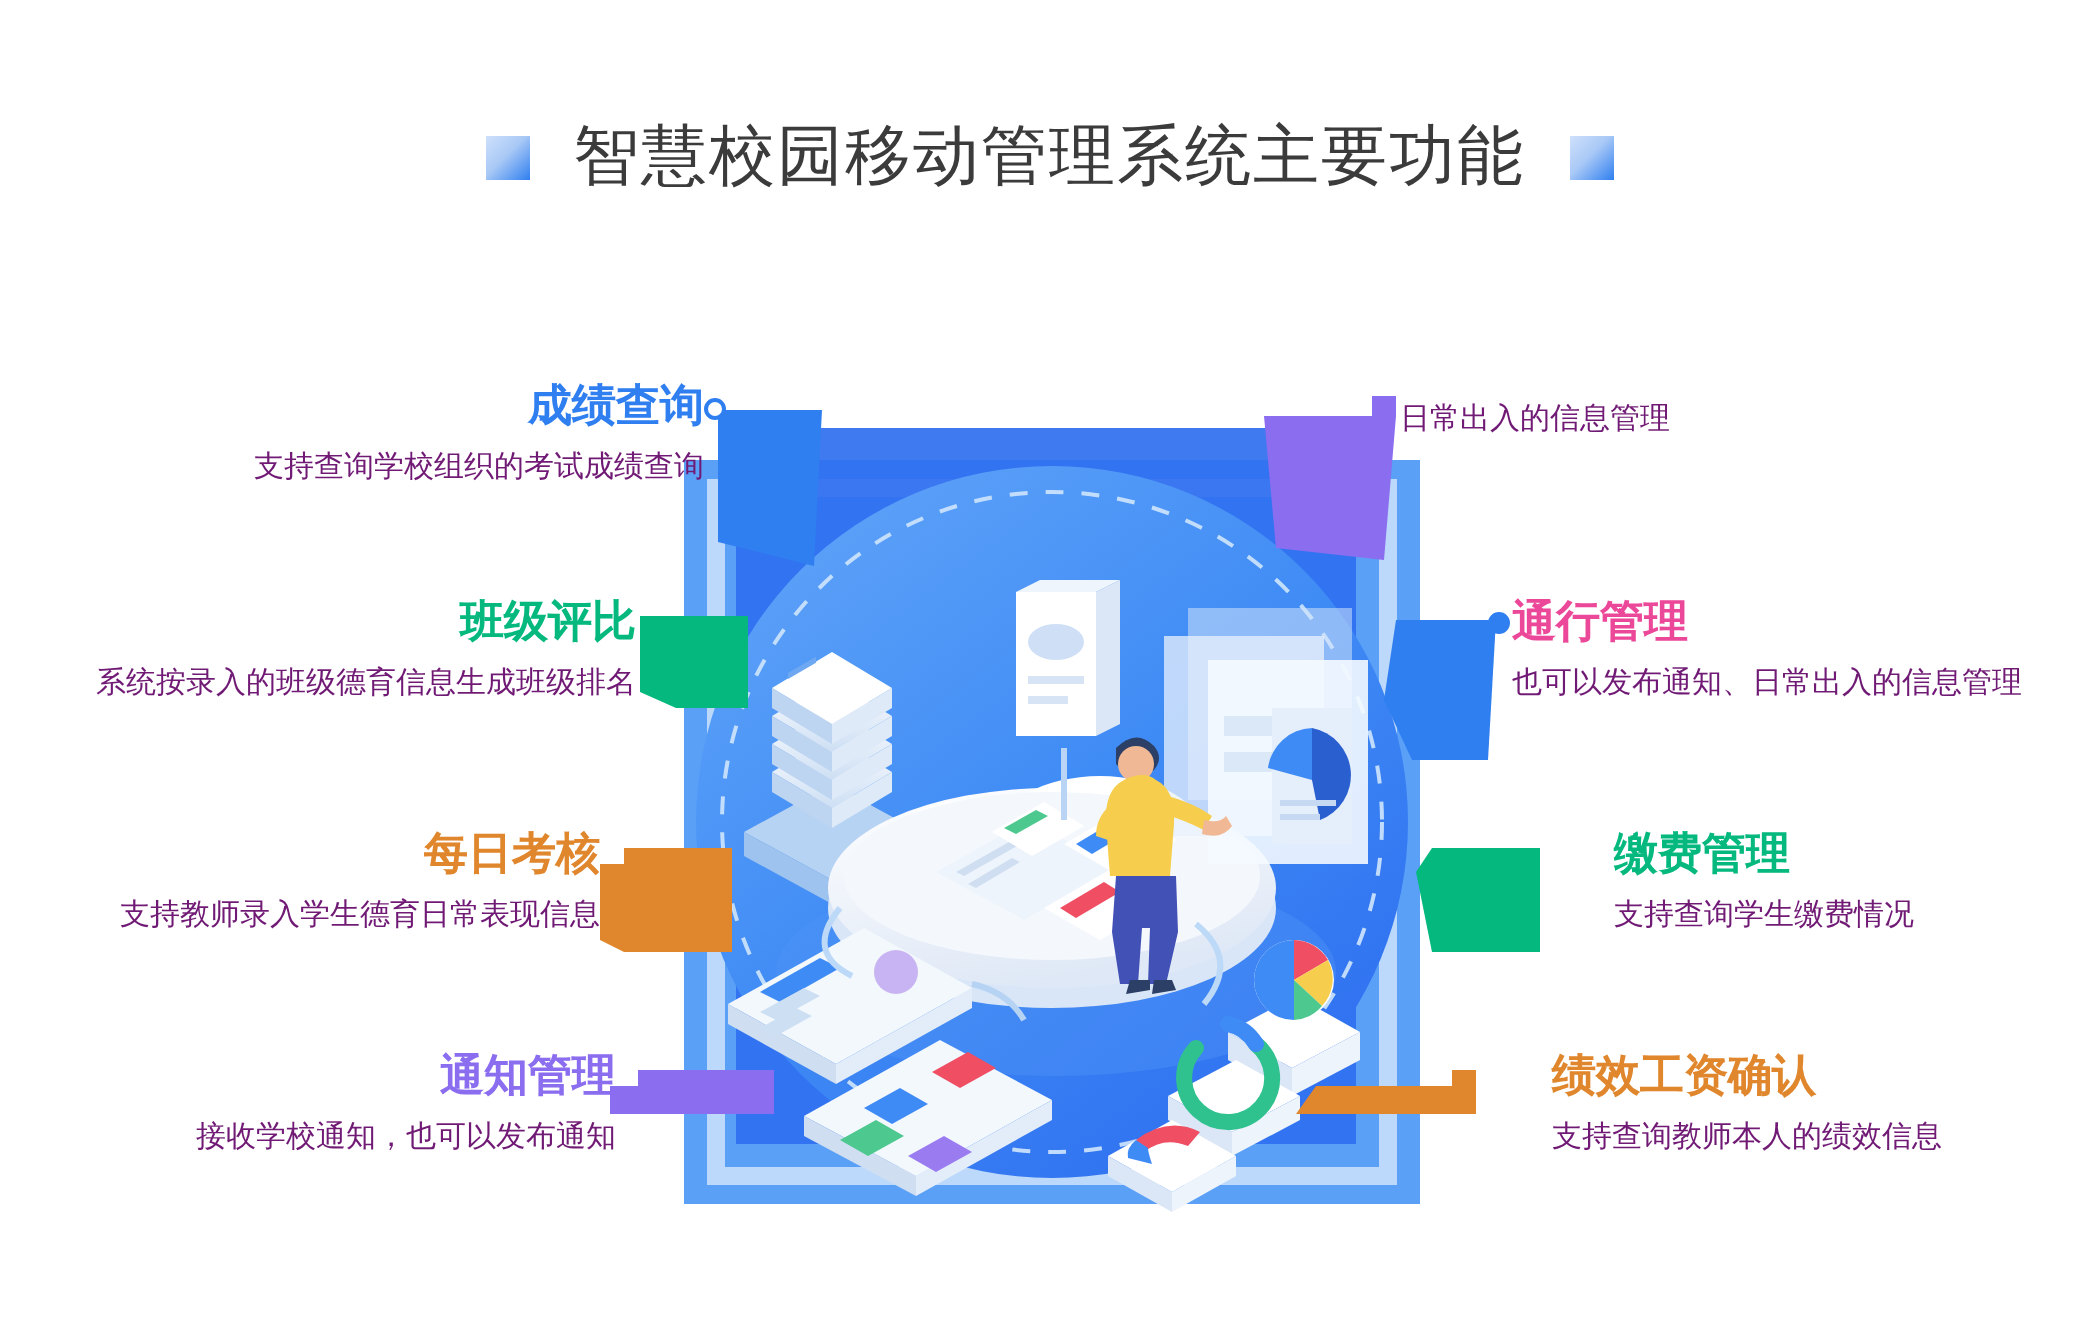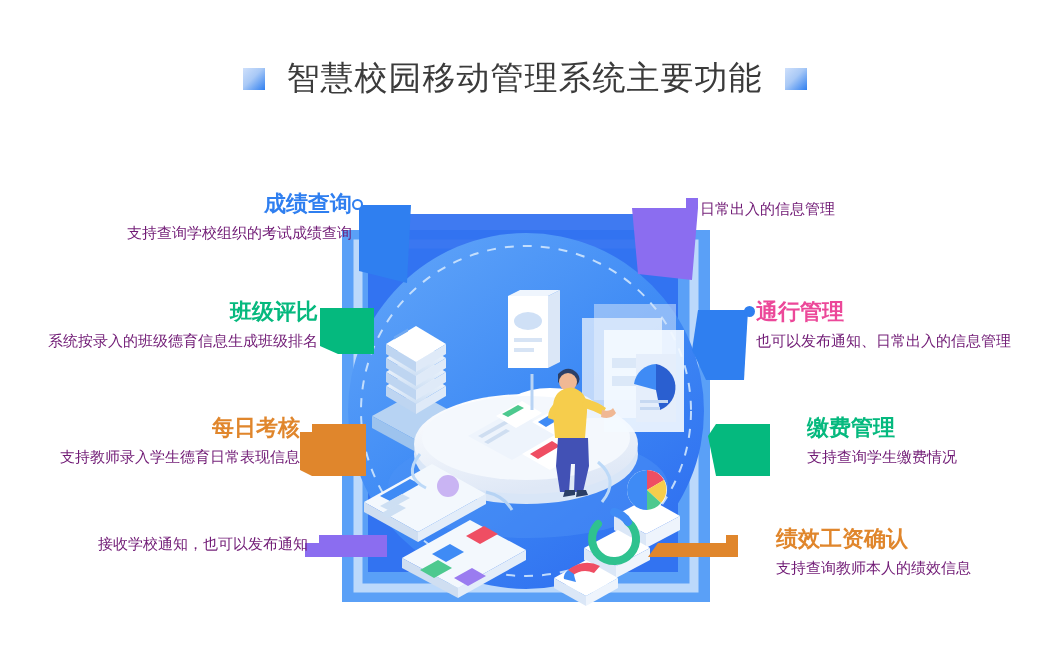--- a/index.html
+++ b/index.html
@@ -297,20 +297,21 @@
   <div class="heading" style="color:#05b97e;">班级评比</div>
   <div class="desc">系统按录入的班级德育信息生成班级排名</div>
 </div>
 
 <div class="label left" style="left:0; top:416px; width:300px;">
   <div class="heading" style="color:#e0862c;">每日考核</div>
   <div class="desc">支持教师录入学生德育日常表现信息</div>
 </div>
 
 <div class="label left" style="left:0; top:527px; width:308px;">
+  <div class="heading" style="color:#8b6df0;">通知管理</div>
   <div class="desc">接收学校通知，也可以发布通知</div>
 </div>
 
 <div class="label right" style="left:700px; top:192px;">
   <div class="desc">日常出入的信息管理</div>
 </div>
 
 <div class="label right" style="left:756px; top:300px;">
   <div class="heading" style="color:#ec4899;">通行管理</div>
   <div class="desc">也可以发布通知、日常出入的信息管理</div>

